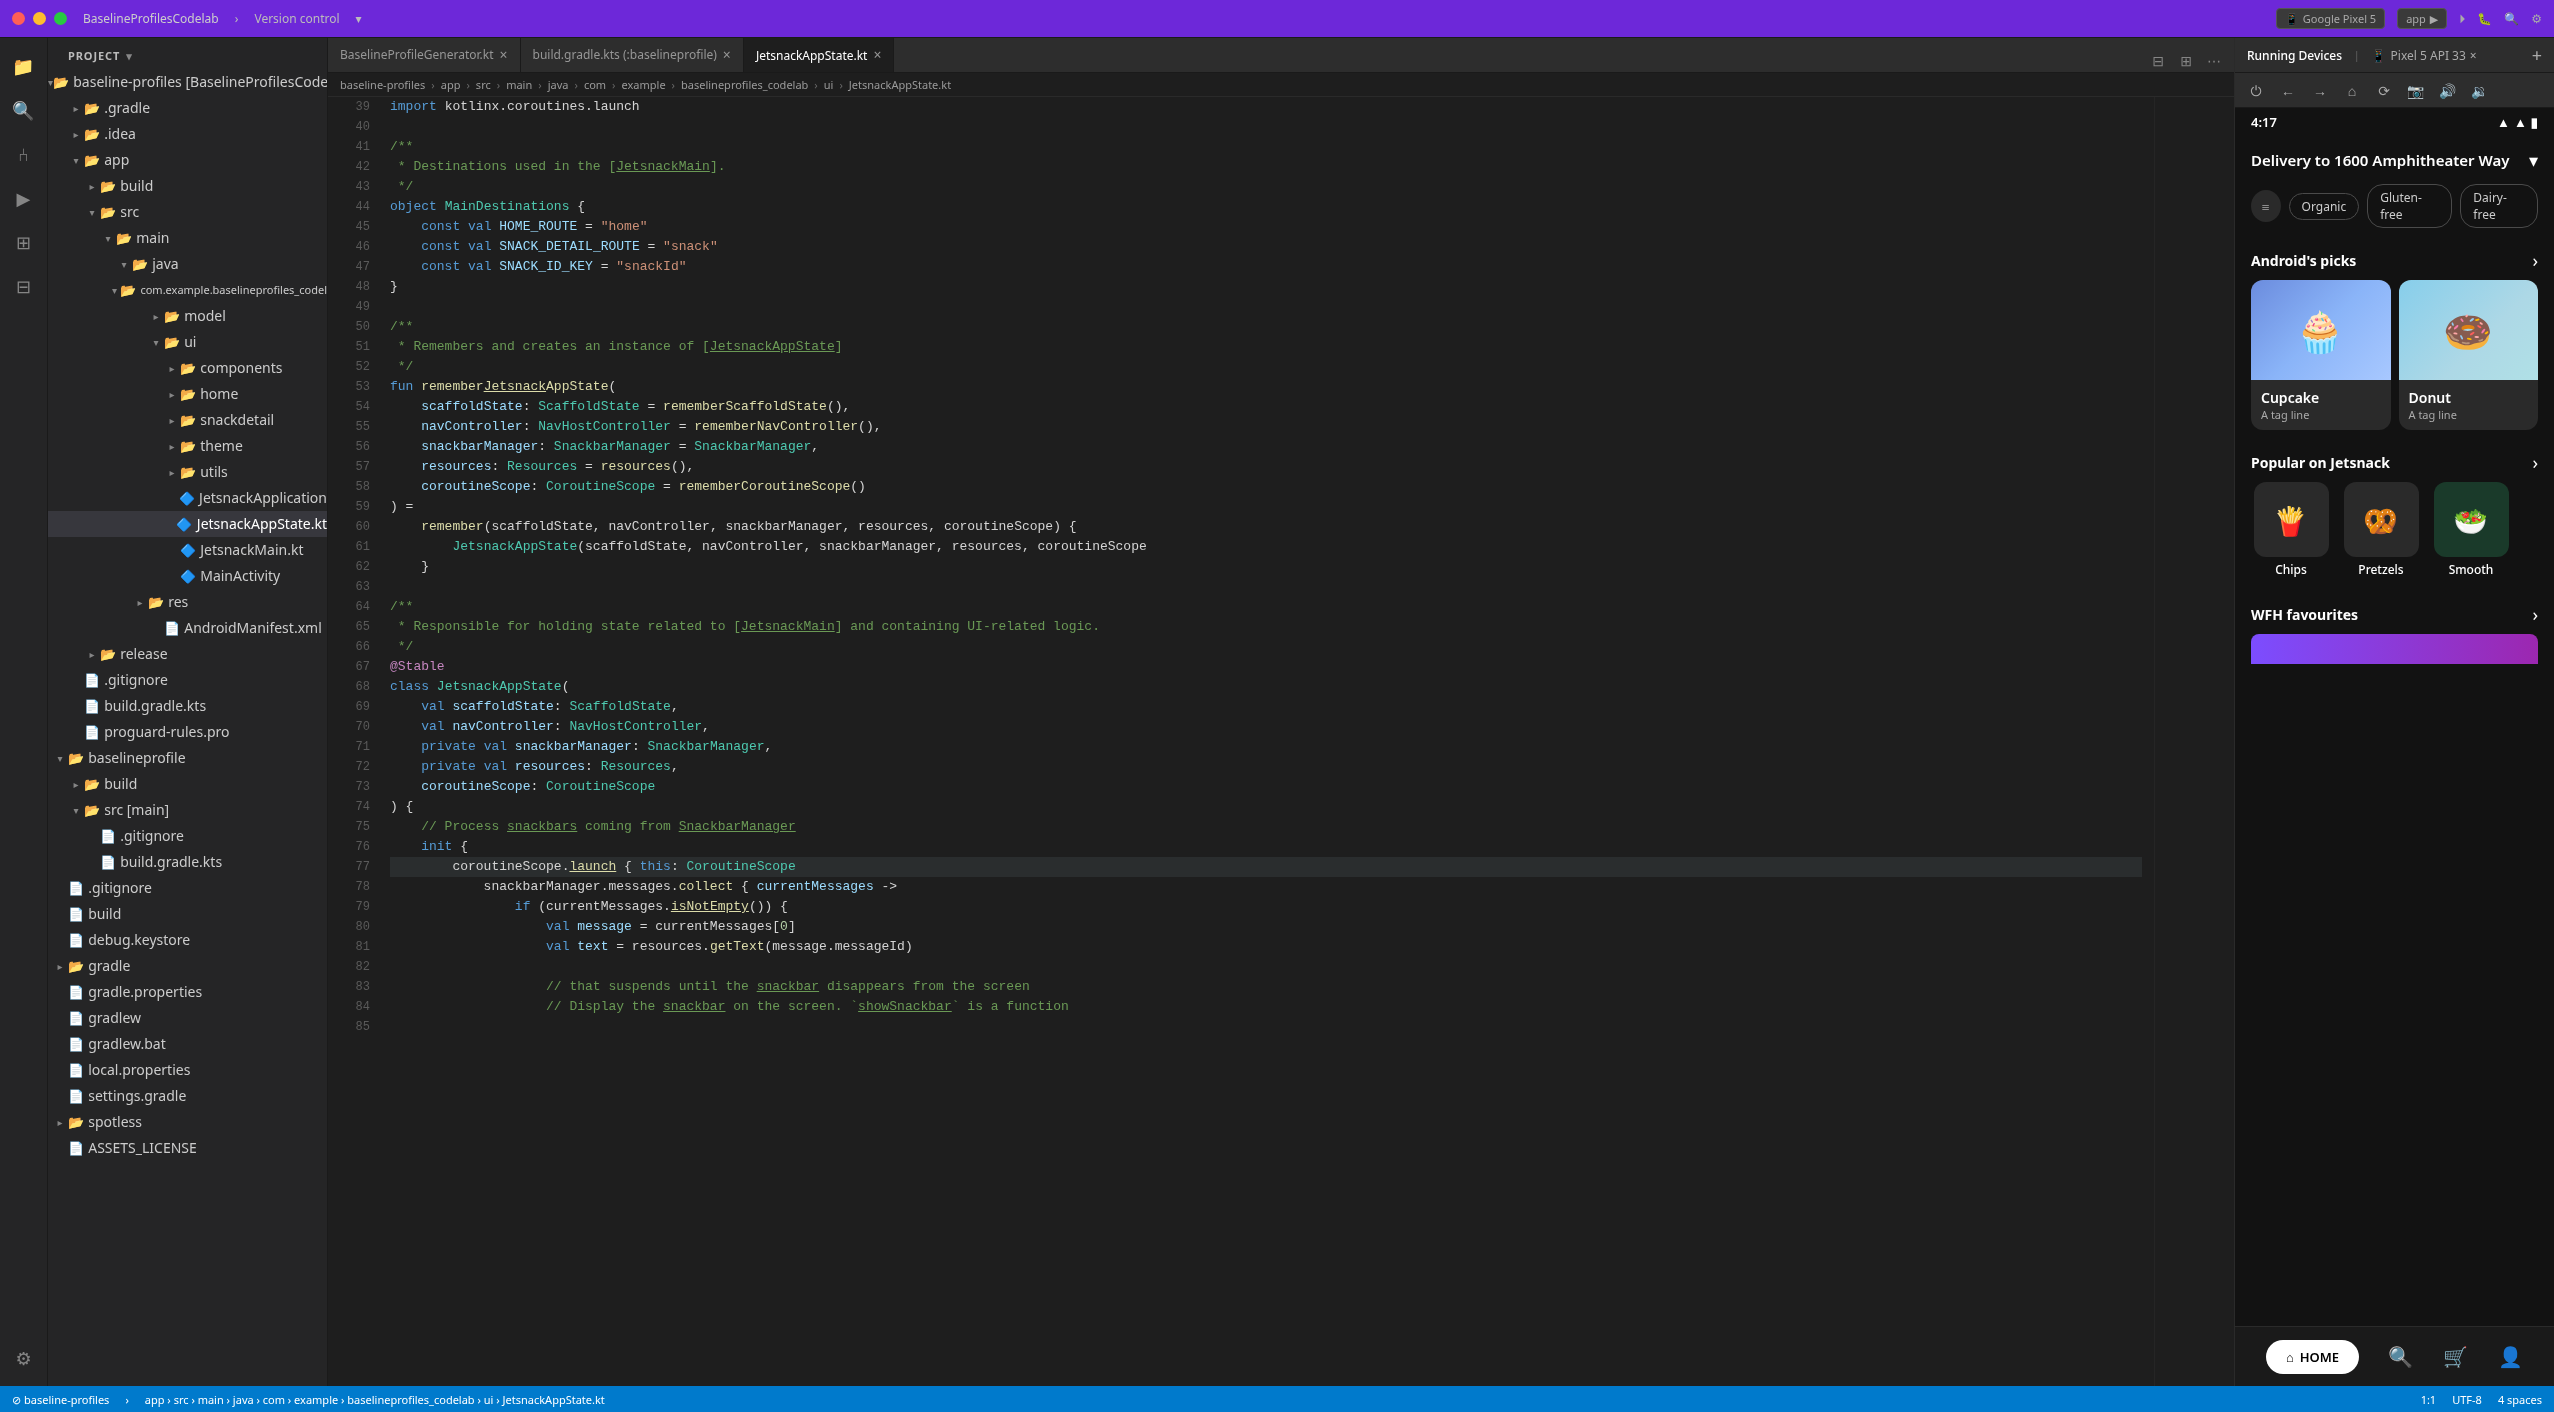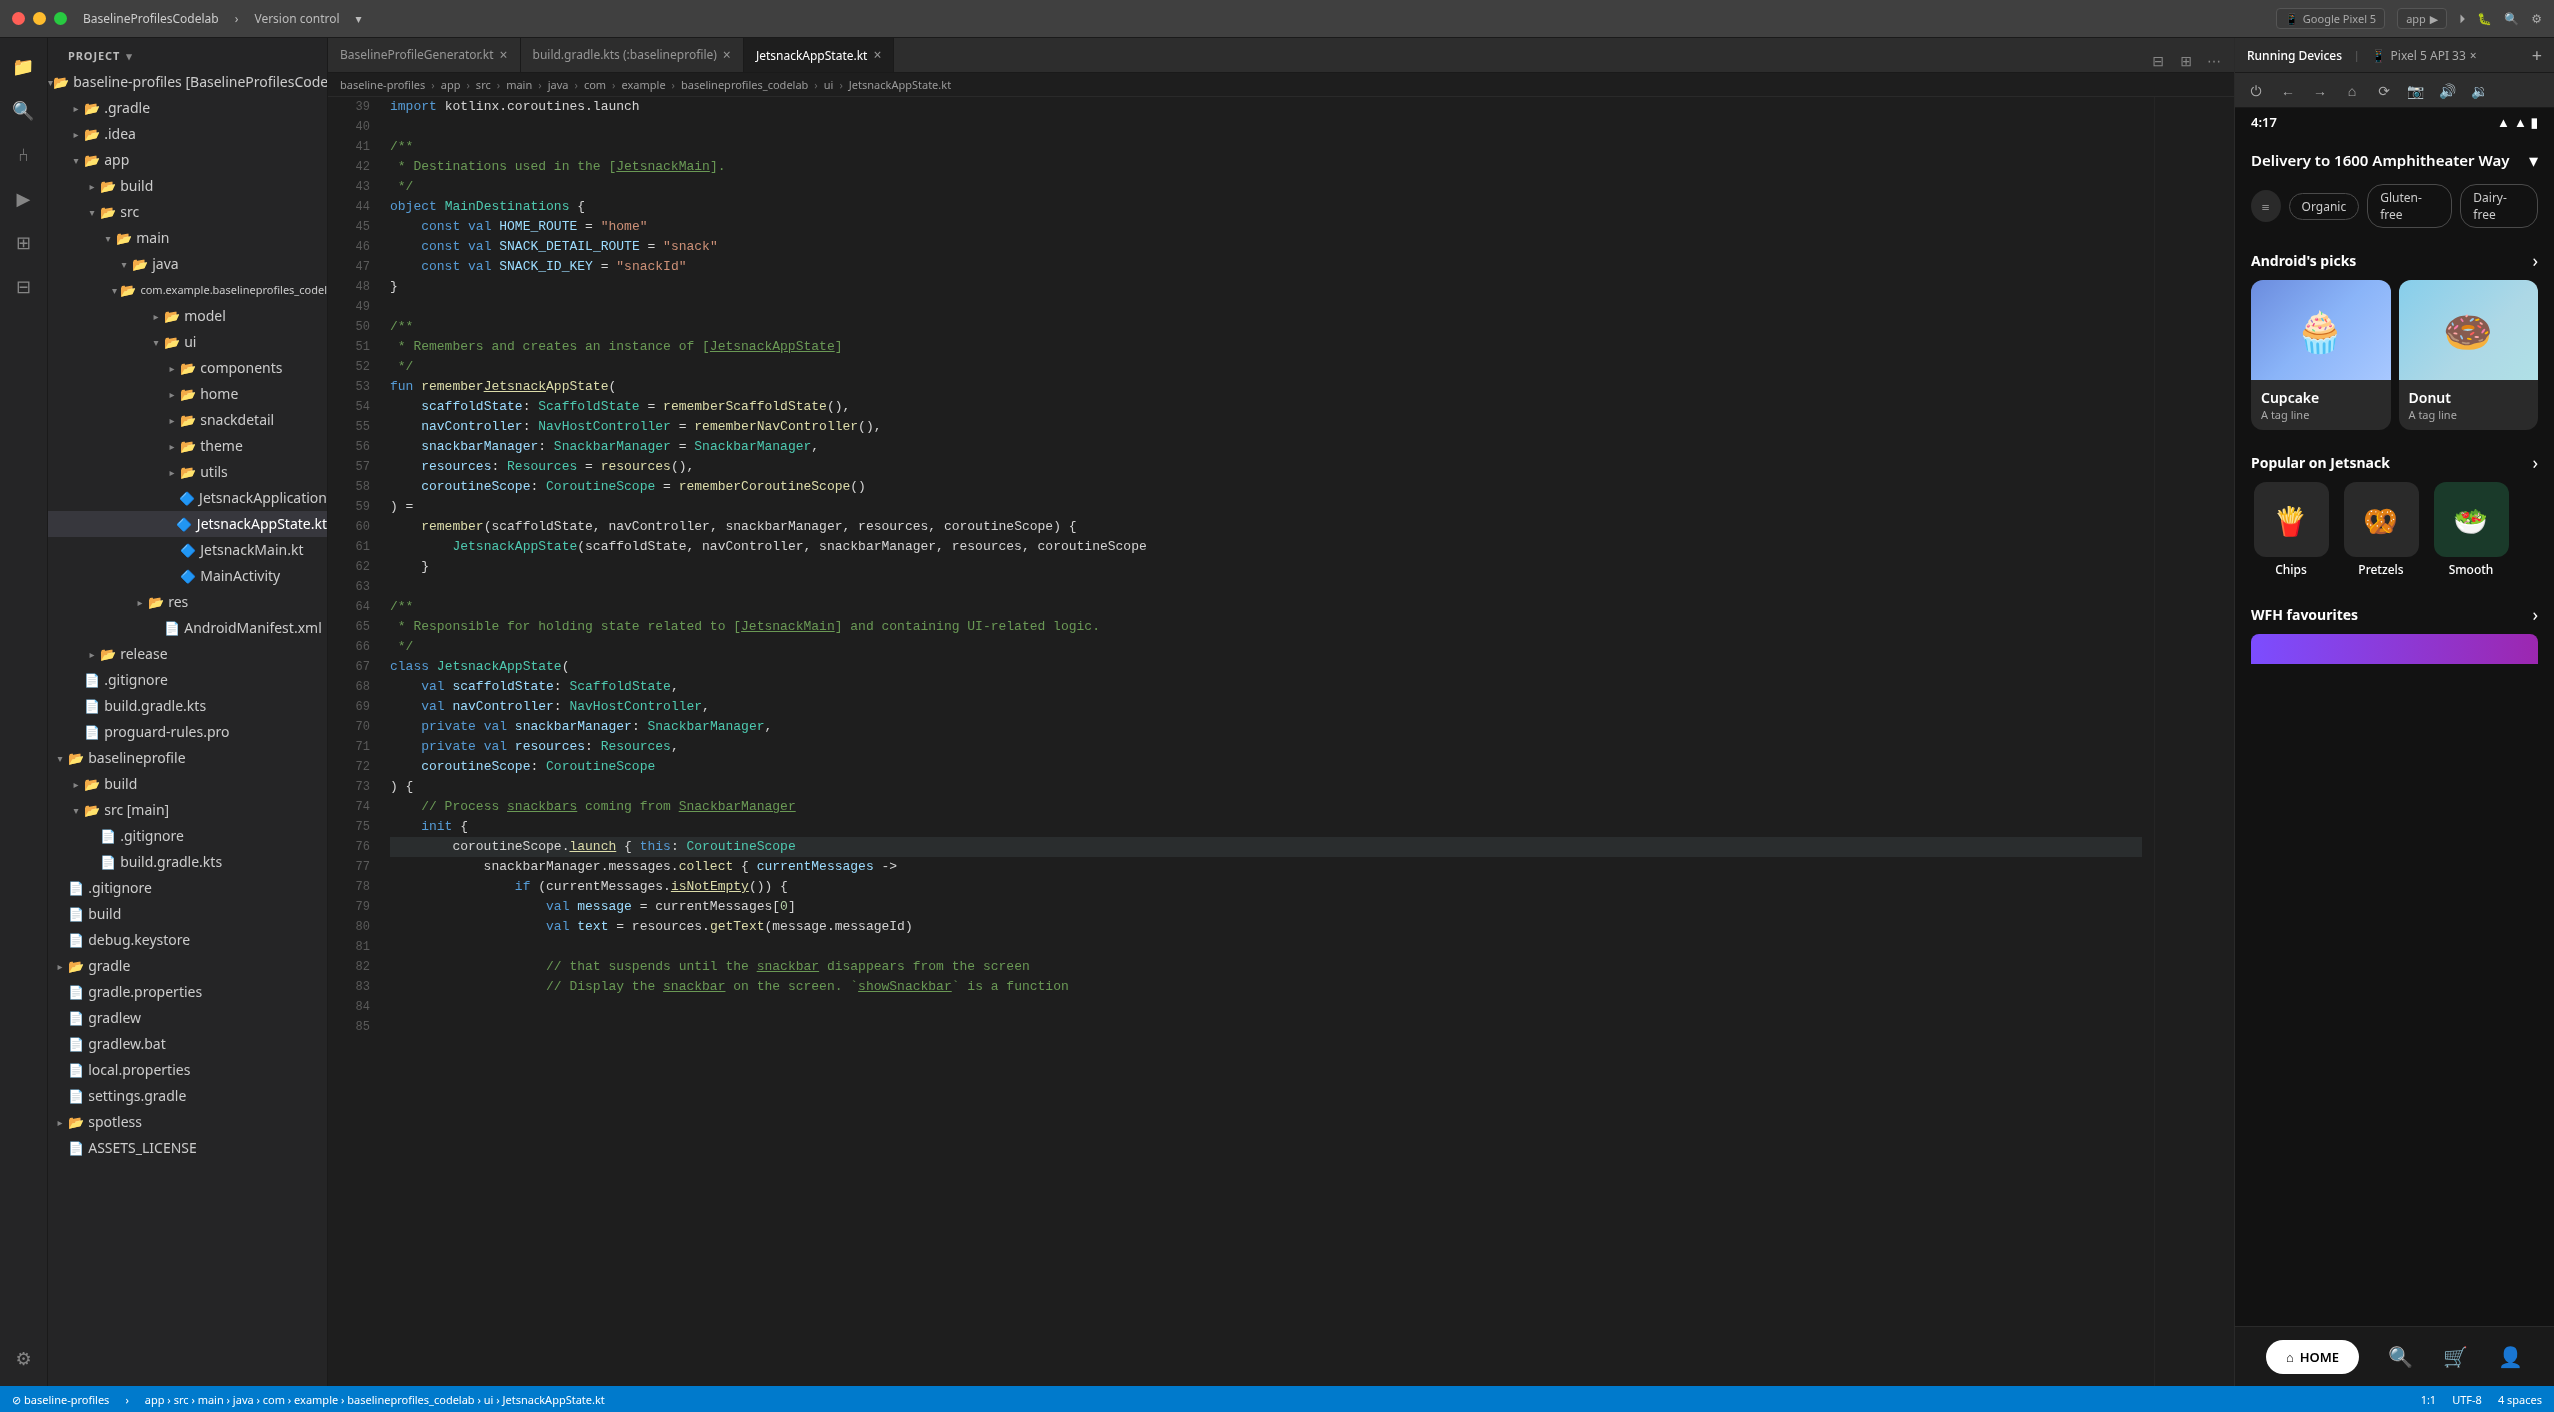--- a/index.html
+++ b/index.html
@@ -8,21 +8,21 @@
       height: 1412px;
       background: #1e1e1e;
       font-family: -apple-system, BlinkMacSystemFont, 'SF Pro Text', 'Helvetica Neue', sans;
       overflow: hidden;
       color: #ccc;
     }
 
     
     .title-bar {
       height: 38px;
-      background: #404040;
+      background: #6d28d9;
       display: flex;
       align-items: center;
       padding: 0 12px;
       border-bottom: 1px solid #1a1a1a;
       position: relative;
     }
     .traffic-lights {
       display: flex;
       gap: 8px;
       align-items: center;
@@ -962,20 +962,21 @@
         <div class="code-line">    <span class="param">resources</span>: <span class="cls">Resources</span> = <span class="fn">resources</span>(),</div>
         <div class="code-line">    <span class="param">coroutineScope</span>: <span class="cls">CoroutineScope</span> = <span class="fn">rememberCoroutineScope</span>()</div>
         <div class="code-line">) =</div>
         <div class="code-line">    <span class="fn">remember</span>(scaffoldState, navController, snackbarManager, resources, coroutineScope) {</div>
         <div class="code-line">        <span class="cls">JetsnackAppState</span>(scaffoldState, navController, snackbarManager, resources, coroutineScope</div>
         <div class="code-line">    }</div>
         <div class="code-line"></div>
         <div class="code-line"><span class="cmt">/**</span></div>
         <div class="code-line"><span class="cmt"> * Responsible for holding state related to [<span class="underline">JetsnackMain</span>] and containing UI-related logic.</span></div>
         <div class="code-line"><span class="cmt"> */</span></div>
+        <div class="code-line"><span class="annot">@Stable</span></div>
         <div class="code-line"><span class="kw">class</span> <span class="cls">JetsnackAppState</span>(</div>
         <div class="code-line">    <span class="kw">val</span> <span class="param">scaffoldState</span>: <span class="cls">ScaffoldState</span>,</div>
         <div class="code-line">    <span class="kw">val</span> <span class="param">navController</span>: <span class="cls">NavHostController</span>,</div>
         <div class="code-line">    <span class="kw">private</span> <span class="kw">val</span> <span class="param">snackbarManager</span>: <span class="cls">SnackbarManager</span>,</div>
         <div class="code-line">    <span class="kw">private</span> <span class="kw">val</span> <span class="param">resources</span>: <span class="cls">Resources</span>,</div>
         <div class="code-line">    <span class="param">coroutineScope</span>: <span class="cls">CoroutineScope</span></div>
         <div class="code-line">) {</div>
         <div class="code-line">    <span class="cmt">// Process <span class="underline">snackbars</span> coming from <span class="underline">SnackbarManager</span></span></div>
         <div class="code-line">    <span class="kw">init</span> {</div>
         <div class="code-line highlighted">        coroutineScope.<span class="fn underline">launch</span> { <span style="color:#569cd6;">this</span>: <span class="cls">CoroutineScope</span></div>

